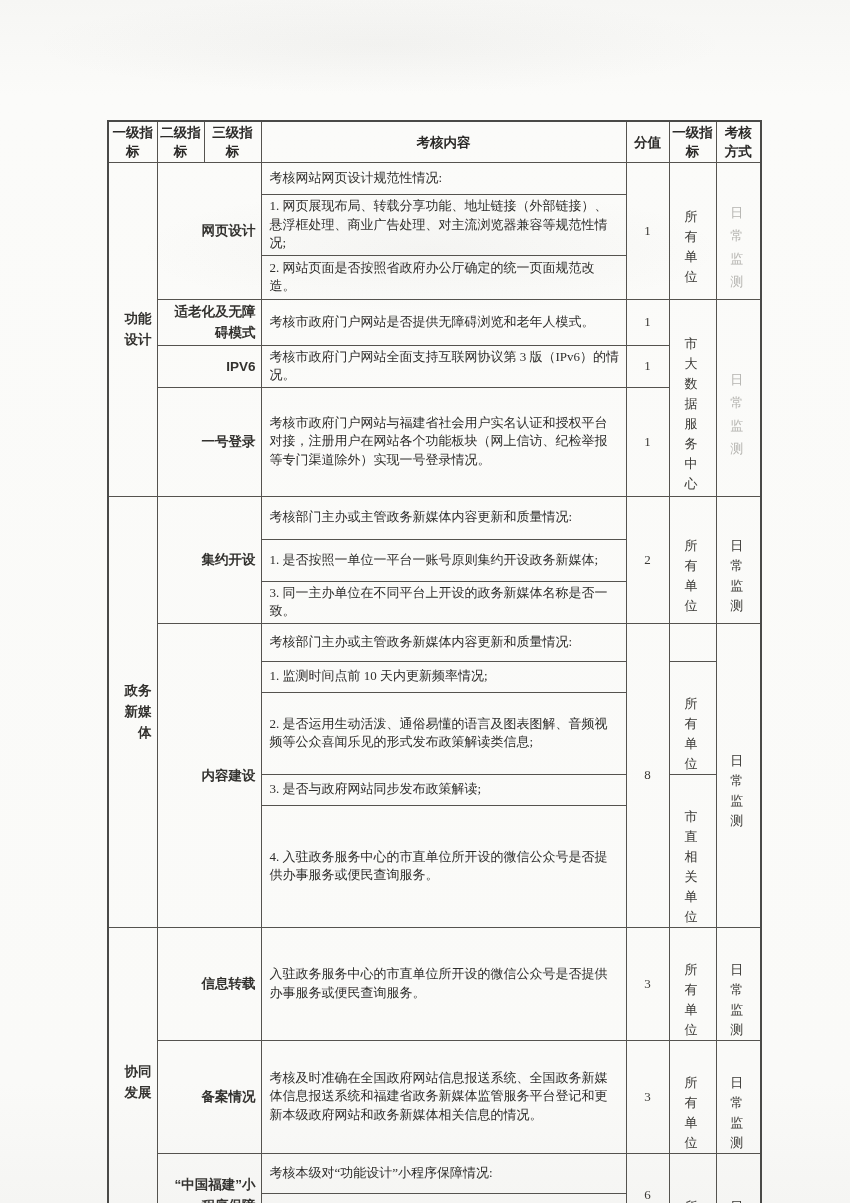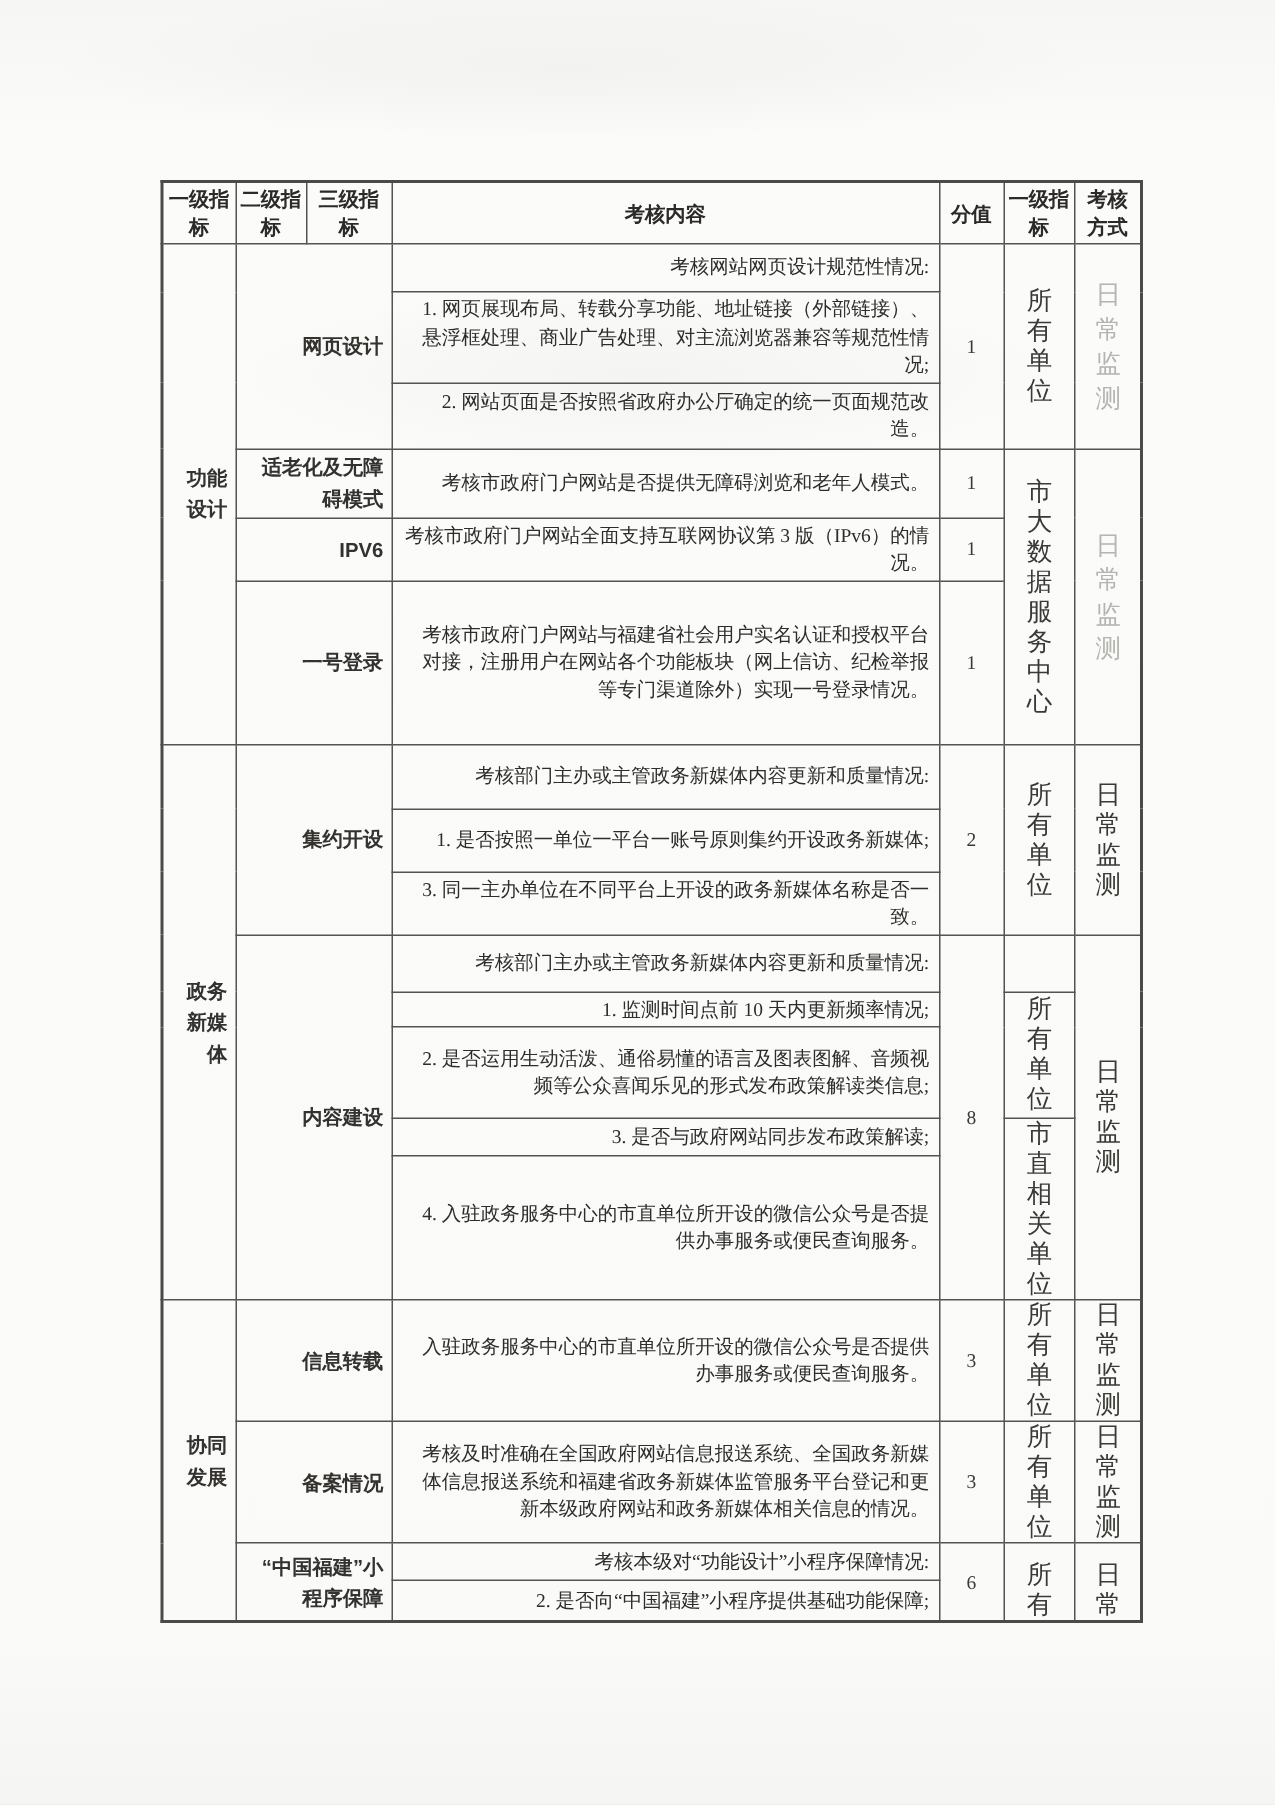--- a/index.html
+++ b/index.html
@@ -32,31 +32,31 @@
     font-weight:bold;font-size:13.5px;line-height:19px;
     text-align:center;padding:1px 2px;color:#2b2a28;
   }
   td.lvl1,td.lvl2{
     font-family:"Liberation Sans","DejaVu Sans",sans-serif;
     font-weight:bold;font-size:13.5px;line-height:21px;
     text-align:right;padding:1px 5px;color:#33322f;
   }
   td.content{
     font-size:13px;line-height:18.5px;
-    text-align:right;padding:2px 6px 2px 8px;color:#2e2d2b;
+    text-align:left;padding:2px 6px 2px 8px;color:#2e2d2b;
   }
   td.score{
     font-size:13px;text-align:center;color:#3a3935;
     font-family:"Liberation Serif","DejaVu Serif",serif;
   }
   td.vcell{text-align:center;}
   .vtext{
     display:inline-block;width:16px;
     word-break:break-all;line-height:20px;
-    font-size:17px;color:#3a3935;text-align:right;
+    font-size:13px;color:#3a3935;text-align:left;margin-top:32px;
   }
   .vtext.tall{line-height:23px;}
   .faded{color:#b5b4b0;}
   td.top{vertical-align:top;padding-top:11px;}
 </style>
 </head>
 <body>
 
 <div class="page">
   <table class="assessment">

